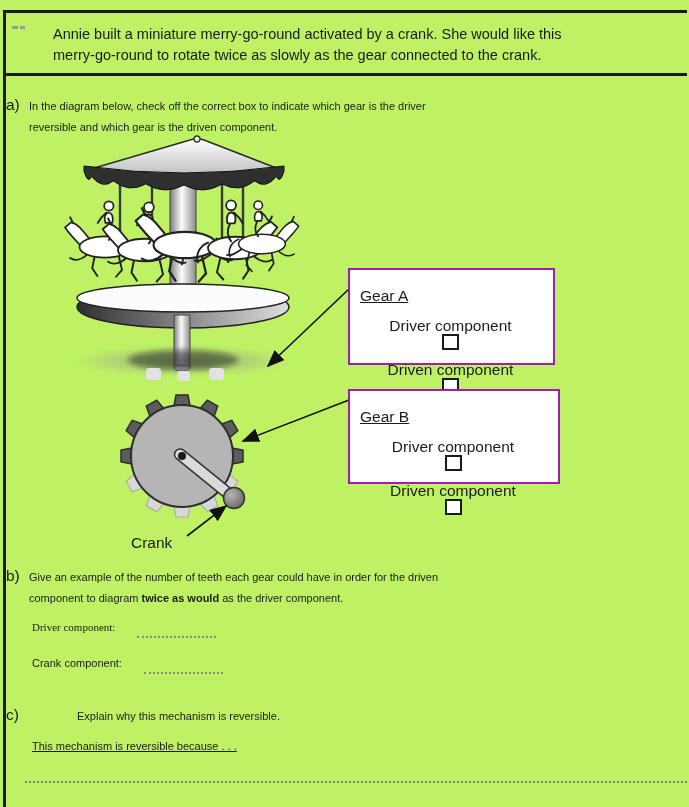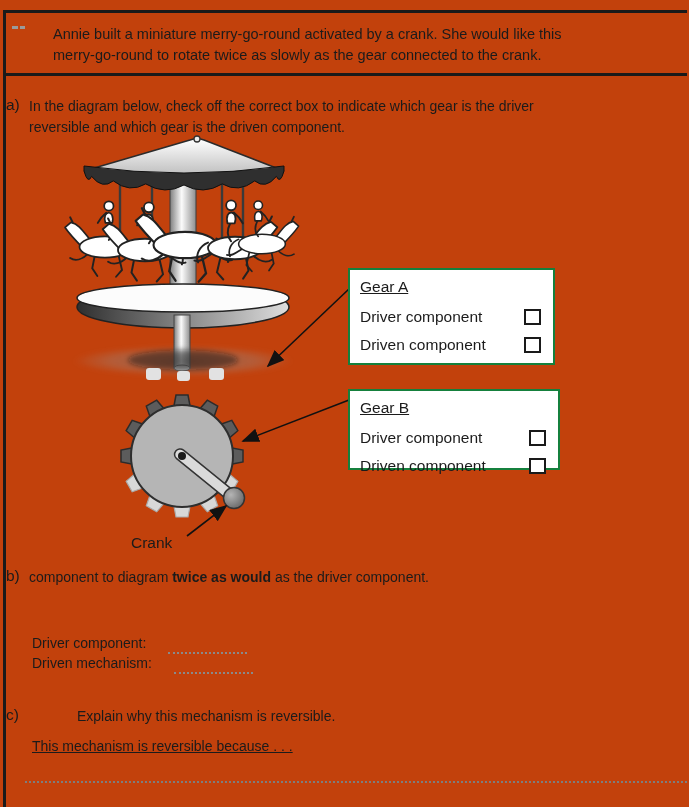--- a/index.html
+++ b/index.html
@@ -1,32 +1,32 @@
 <!DOCTYPE html>
 <html><head>
 <meta charset="utf-8">
 <style>
   html,body{margin:0;padding:0;background:#fff;}
   .sheet{
-    position:relative;width:689px;height:807px;background:#c2410c;overflow:hidden;
+    position:relative;width:689px;height:807px;background:#bef264;overflow:hidden;
     font-family:"Liberation Sans","DejaVu Sans",sans-serif;color:#1b1b1b;
   }
   .abs{position:absolute;}
   .nowrap{white-space:nowrap;}
   .rule{background:#1a1a1a;}
-  .txt{font-size:14px;line-height:21px;}
+  .txt{font-size:11px;line-height:21px;}
   .intro-txt{font-size:14.5px;line-height:21px;}
   .part-label{font-size:15.5px;}
   .faded-mark{position:absolute;height:2.5px;background:#9a9a9a;}
   .gear-box{
-    position:absolute;background:#ffffff;border:2px solid #15803d;box-sizing:border-box;
-    padding:6px 12px 0 10px;
+    position:absolute;background:#ffffff;border:2px solid #a21caf;box-sizing:border-box;
+    padding:15px 12px 0 10px;
   }
   .gear-box-title{font-size:15.5px;text-decoration:underline;line-height:21px;}
-  .gear-row{display:flex;justify-content:space-between;align-items:center;margin-top:11px;}
+  .gear-row{display:flex;justify-content:space-between;align-items:center;margin-top:11px;flex-direction:column;}
   .gear-row-label{font-size:15.5px;line-height:17px;}
   .checkbox{width:17px;height:16px;border:2px solid #1a1a1a;box-sizing:border-box;background:#fff;}
   .field-row{position:absolute;display:flex;align-items:flex-end;}
   .blank{display:inline-block;width:79px;height:15px;border-bottom:2px dotted #8a8a8a;margin-left:22px;}
   .answer-line{position:absolute;border-bottom:2px dotted #7e7e7e;height:0;}
   .b-bold{font-weight:bold;}
   svg .hfill{fill:#ffffff;stroke:#222222;stroke-width:2;stroke-linejoin:round;}
   svg .hline{fill:none;stroke:#222222;stroke-width:2.2;stroke-linecap:round;}
   svg .tooth-dark{fill:#5c5c5c;stroke:#2b2b2b;stroke-width:1.5;}
   svg .tooth-light{fill:#d8d8d8;stroke:#ababab;stroke-width:1.2;}
@@ -181,45 +181,46 @@
     <div class="gear-row">
       <span class="gear-row-label">Driver component</span>
       <span class="checkbox"></span>
     </div>
     <div class="gear-row">
       <span class="gear-row-label">Driven component</span>
       <span class="checkbox"></span>
     </div>
   </div>
 
-  <div class="gear-box" style="left:348px;top:389px;width:212px;height:81px;">
+  <div class="gear-box" style="left:348px;top:389px;width:212px;height:95px;">
     <div class="gear-box-title">Gear B</div>
     <div class="gear-row">
       <span class="gear-row-label">Driver component</span>
       <span class="checkbox"></span>
     </div>
     <div class="gear-row">
       <span class="gear-row-label">Driven component</span>
       <span class="checkbox"></span>
     </div>
   </div>
 
   <div class="abs part-label" style="left:6px;top:567px;">b)</div>
   <div class="abs" style="left:29px;top:567px;">
+    <div class="txt nowrap">Give an example of the number of teeth each gear could have in order for the driven</div>
     <div class="txt nowrap">
       <span>component to diagram </span><span class="b-bold">twice as would</span><span> as the driver component.</span>
     </div>
   </div>
 
-  <div class="field-row" style="left:32px;top:633px;">
+  <div class="field-row" style="left:32px;top:617px;font-family:Liberation Serif, serif;">
     <span class="txt">Driver component:</span>
     <span class="blank"></span>
   </div>
   <div class="field-row" style="left:32px;top:653px;">
-    <span class="txt">Driven mechanism:</span>
+    <span class="txt">Crank component:</span>
     <span class="blank"></span>
   </div>
 
   <div class="abs part-label" style="left:6px;top:706px;">c)</div>
   <div class="abs txt nowrap" style="left:29px;top:706px;margin-left:48px;">Explain why this mechanism is reversible.</div>
   <div class="abs txt nowrap" style="left:32px;top:736px;text-decoration:underline;">This mechanism is reversible because . . .</div>
   <div class="answer-line" style="left:25px;top:781px;width:662px;"></div>
 
 </div>
 

